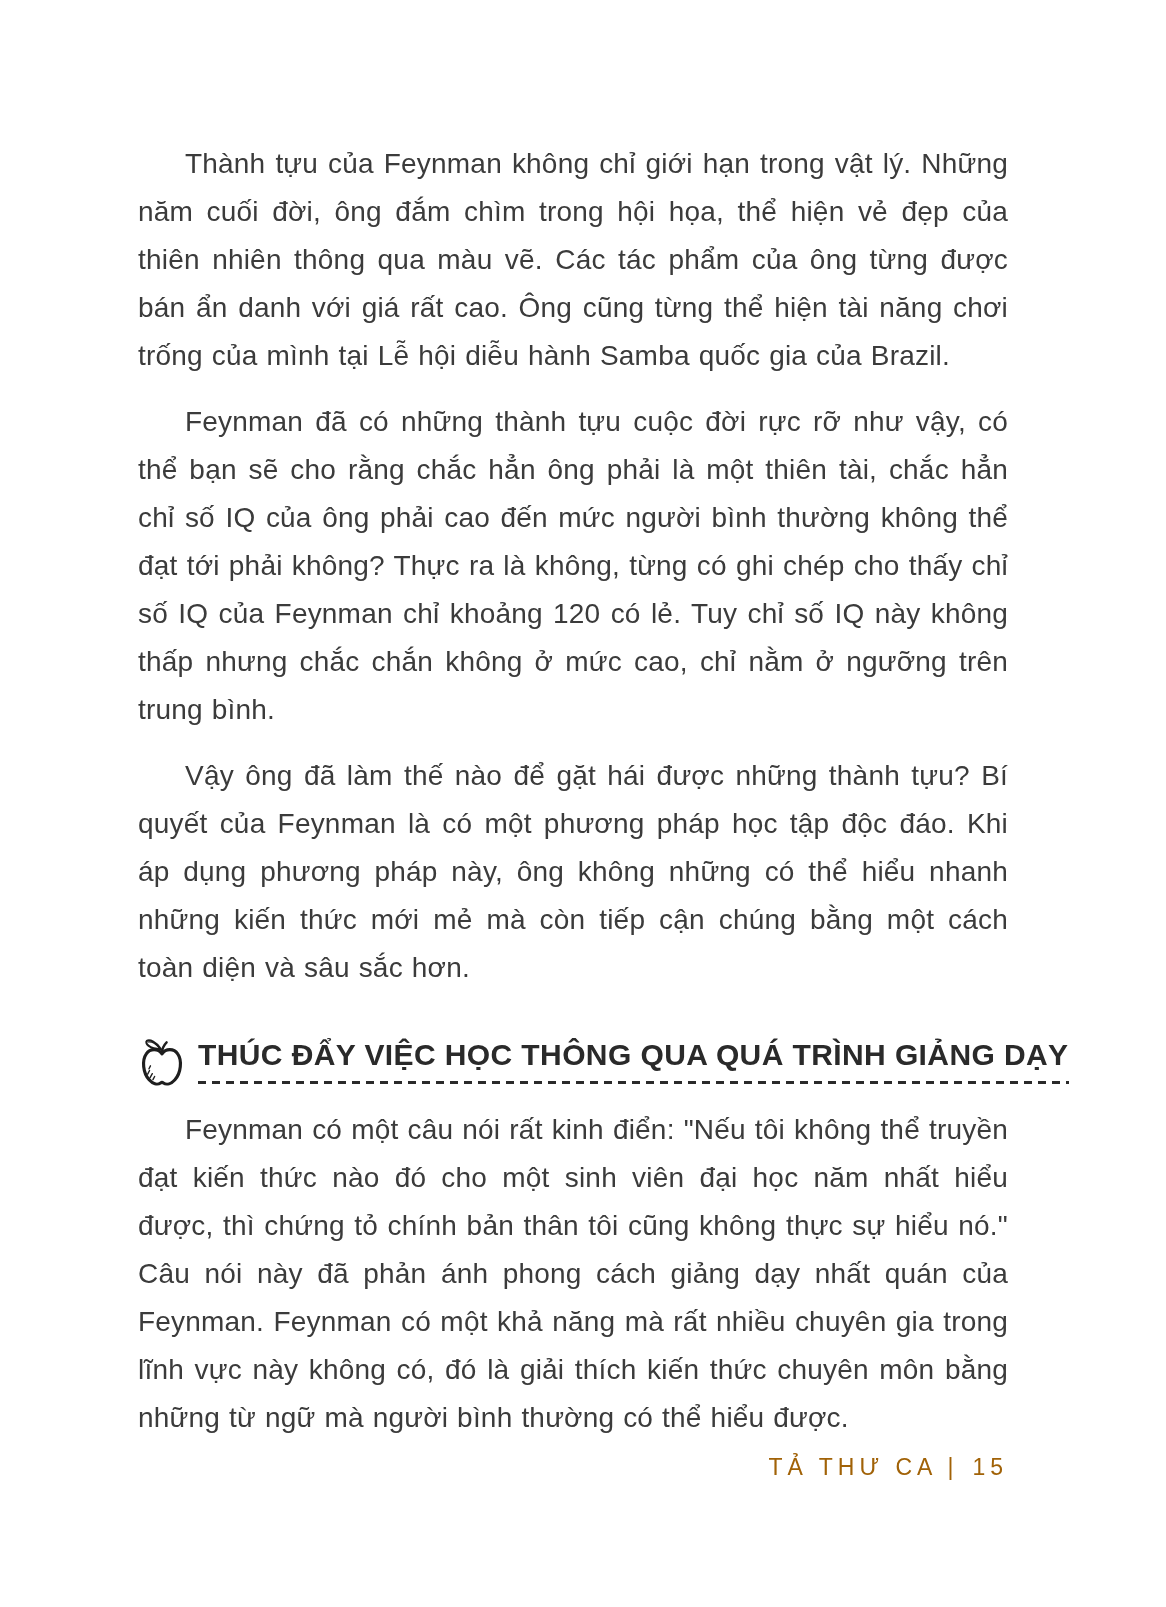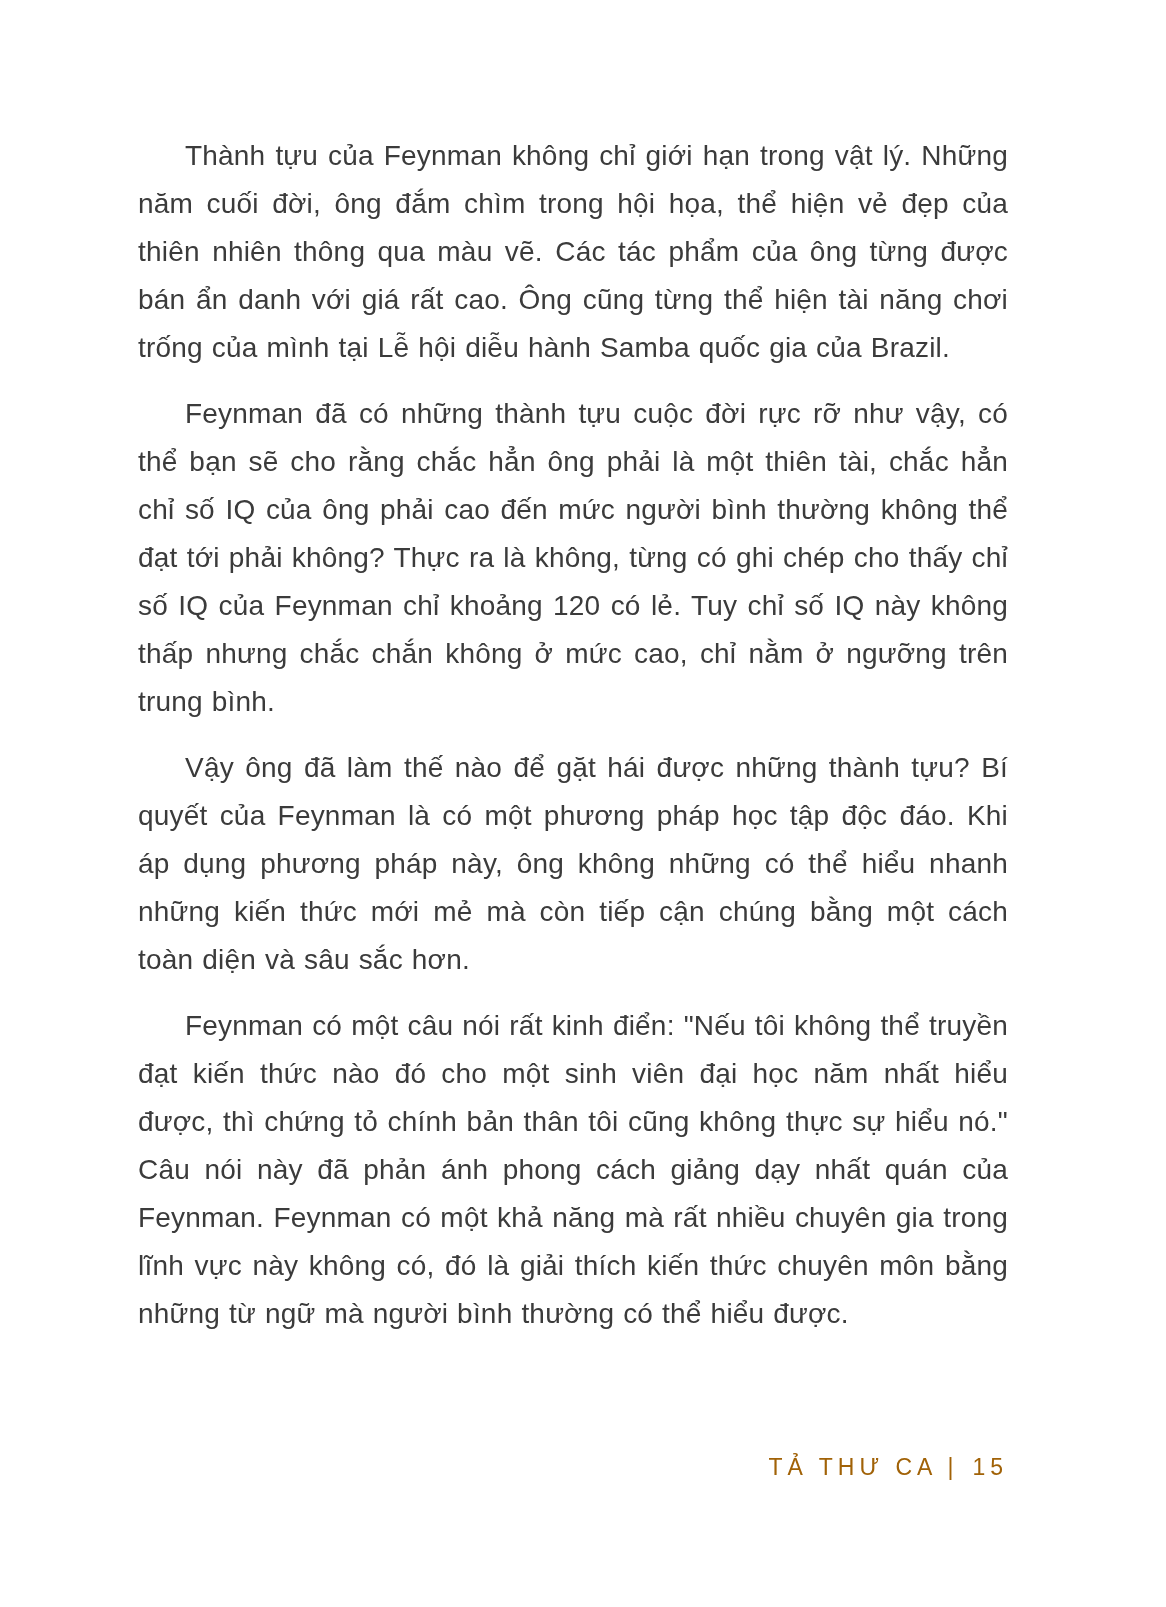--- a/index.html
+++ b/index.html
@@ -10,21 +10,21 @@
   .page {
     position: relative;
     width: 1166px;
     height: 1607px;
     background: #ffffff;
     overflow: hidden;
     font-family: "Liberation Sans", "DejaVu Sans", sans-serif;
   }
   .content {
     position: absolute;
-    top: 4px;
+    top: 12px;
     left: 138px;
     width: 870px;
     padding-top: 128px;
   }
   .body-para {
     margin: 0 0 18px 0;
     font-size: 28px;
     line-height: 48px;
     color: #3b3b3b;
     text-align: justify;
@@ -91,20 +91,37 @@
 
 <div class="page">
   <main class="content">
 
     <p class="body-para">Thành tựu của Feynman không chỉ giới hạn trong vật lý. Những năm cuối đời, ông đắm chìm trong hội họa, thể hiện vẻ đẹp của thiên nhiên thông qua màu vẽ. Các tác phẩm của ông từng được bán ẩn danh với giá rất cao. Ông cũng từng thể hiện tài năng chơi trống của mình tại Lễ hội diễu hành Samba quốc gia của Brazil.</p>
 
     <p class="body-para">Feynman đã có những thành tựu cuộc đời rực rỡ như vậy, có thể bạn sẽ cho rằng chắc hẳn ông phải là một thiên tài, chắc hẳn chỉ số IQ của ông phải cao đến mức người bình thường không thể đạt tới phải không? Thực ra là không, từng có ghi chép cho thấy chỉ số IQ của Feynman chỉ khoảng 120 có lẻ. Tuy chỉ số IQ này không thấp nhưng chắc chắn không ở mức cao, chỉ nằm ở ngưỡng trên trung bình.</p>
 
     <p class="body-para">Vậy ông đã làm thế nào để gặt hái được những thành tựu? Bí quyết của Feynman là có một phương pháp học tập độc đáo. Khi áp dụng phương pháp này, ông không những có thể hiểu nhanh những kiến thức mới mẻ mà còn tiếp cận chúng bằng một cách toàn diện và sâu sắc hơn.</p>
 
+    <section class="section-heading">
+      <span class="icon-wrap">
+        <svg viewBox="0 0 52 56" xmlns="http://www.w3.org/2000/svg" aria-hidden="true">
+          <g fill="none" stroke="#1e1e1e" stroke-linecap="round" stroke-linejoin="round">
+            <path stroke-width="3.4" d="M26 17 C22 11 13 11 9 17 C4 24 5.5 38 12 45 C16 49.5 21 51 24.5 48.5 C25.5 47.8 26.5 47.8 27.5 48.5 C31 51 36 49.5 40 45 C46.5 38 48 24 43 17 C39 11 30 11 26 17 Z"></path>
+            <path stroke-width="2.6" d="M26 16 C26.2 11 27.5 8 31 4.5"></path>
+            <path stroke-width="2.2" d="M25 12 C20 4 12.5 1 9.5 3 C7.5 5 11 11.5 25 12 Z"></path>
+            <path stroke-width="1.3" d="M22.5 10 C18.5 5.5 14 3.5 11 4.2"></path>
+            <path stroke-width="1.5" d="M12.5 35 l-2 4 M15.5 38.5 l-2.4 4.2 M13.5 30 l-1.6 3.2 M18 41.5 l-1.8 3.4"></path>
+          </g>
+        </svg>
+      </span>
+      <div class="title-block">
+        <h2 class="section-title">THÚC ĐẨY VIỆC HỌC THÔNG QUA QUÁ TRÌNH GIẢNG DẠY</h2>
+        <div class="dash-underline"></div>
+      </div>
+    </section>
 
     <p class="body-para">Feynman có một câu nói rất kinh điển: "Nếu tôi không thể truyền đạt kiến thức nào đó cho một sinh viên đại học năm nhất hiểu được, thì chứng tỏ chính bản thân tôi cũng không thực sự hiểu nó." Câu nói này đã phản ánh phong cách giảng dạy nhất quán của Feynman. Feynman có một khả năng mà rất nhiều chuyên gia trong lĩnh vực này không có, đó là giải thích kiến thức chuyên môn bằng những từ ngữ mà người bình thường có thể hiểu được.</p>
 
   </main>
 
   <footer class="page-footer">
     <span>TẢ THƯ CA</span><span class="footer-sep">|</span><span>15</span>
   </footer>
 </div>
 

